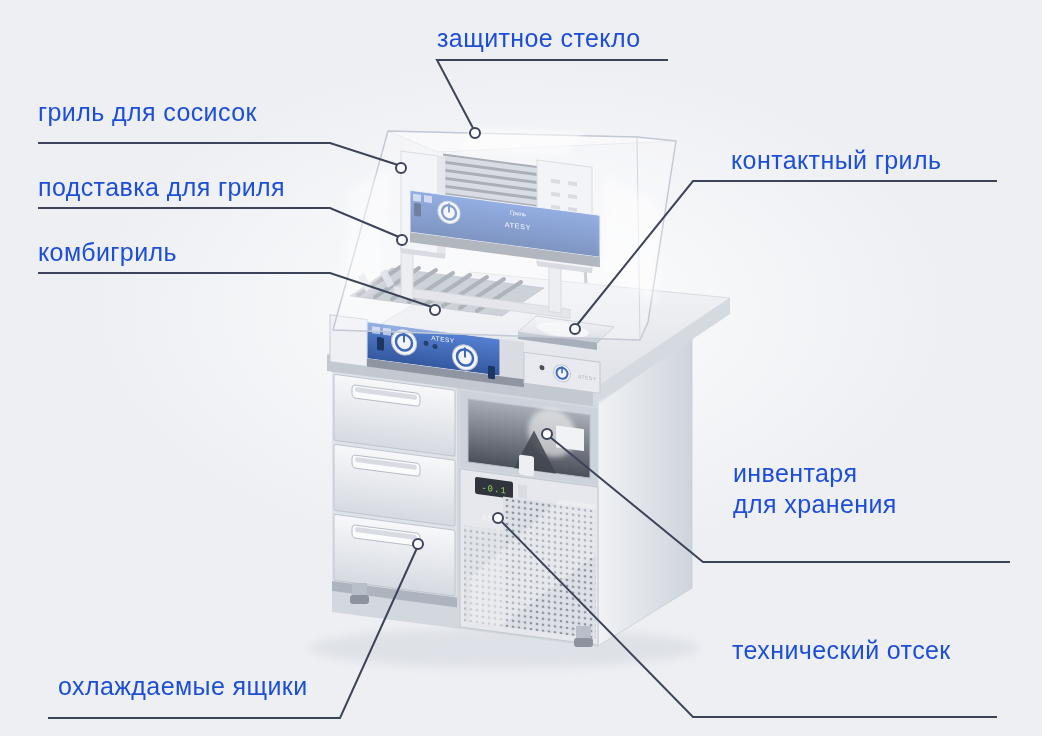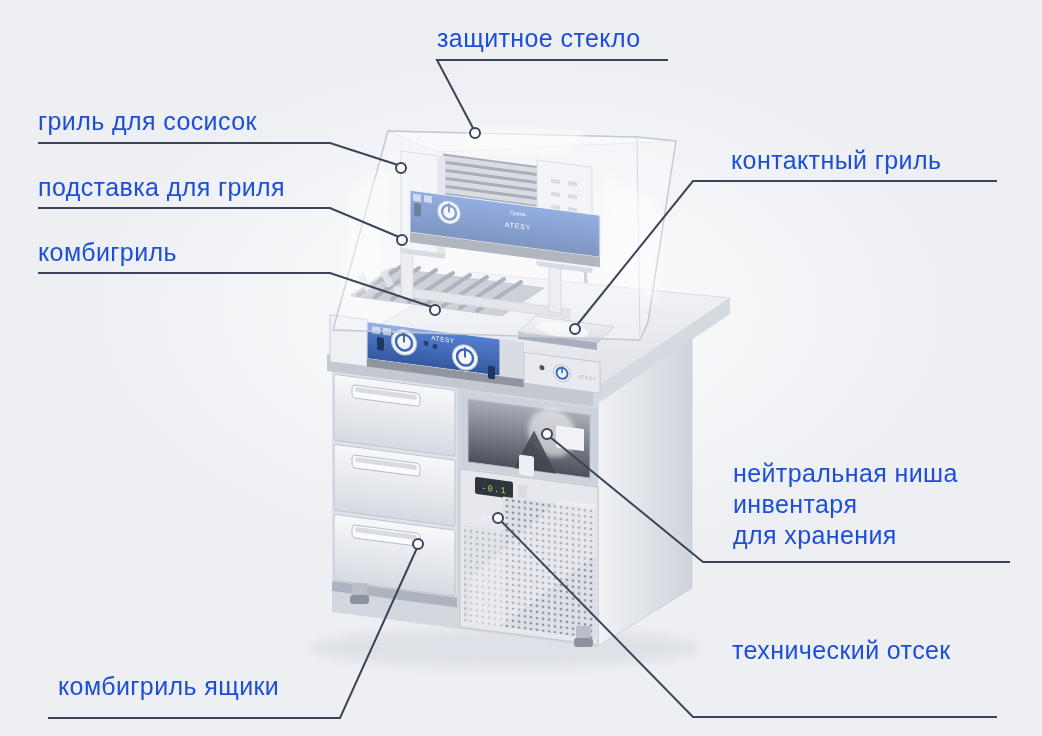--- a/index.html
+++ b/index.html
@@ -252,24 +252,23 @@
       <circle cx="402" cy="240" r="5"></circle>
       <circle cx="435" cy="310" r="5"></circle>
       <circle cx="575" cy="329" r="5"></circle>
       <circle cx="547" cy="434" r="5"></circle>
       <circle cx="418" cy="544" r="5"></circle>
       <circle cx="498" cy="518" r="5"></circle>
     </g>
   </svg>
 
   <div class="lbl" style="left:437px; top:23px;">защитное стекло</div>
-  <div class="lbl" style="left:38px; top:106px;">гриль для сосисок</div>
+  <div class="lbl" style="left:38px; top:97px;">гриль для сосисок</div>
   <div class="lbl" style="left:38px; top:172px;">подставка для гриля</div>
   <div class="lbl" style="left:38px; top:237px;">комбигриль</div>
   <div class="lbl" style="left:731px; top:145px;text-align:center;">контактный гриль</div>
   <div class="lbl" style="left:733px; top:458px;">
-    <span class="ln">нейтральная ниша</span>
     <span class="ln">инвентаря</span>
     <span class="ln">для хранения</span>
   </div>
-  <div class="lbl" style="left:58px; top:671px;">комбигриль ящики</div>
+  <div class="lbl" style="left:58px; top:671px;">охлаждаемые ящики</div>
   <div class="lbl" style="left:732px; top:635px;">технический отсек</div>
 </div>
 
 </body></html>

